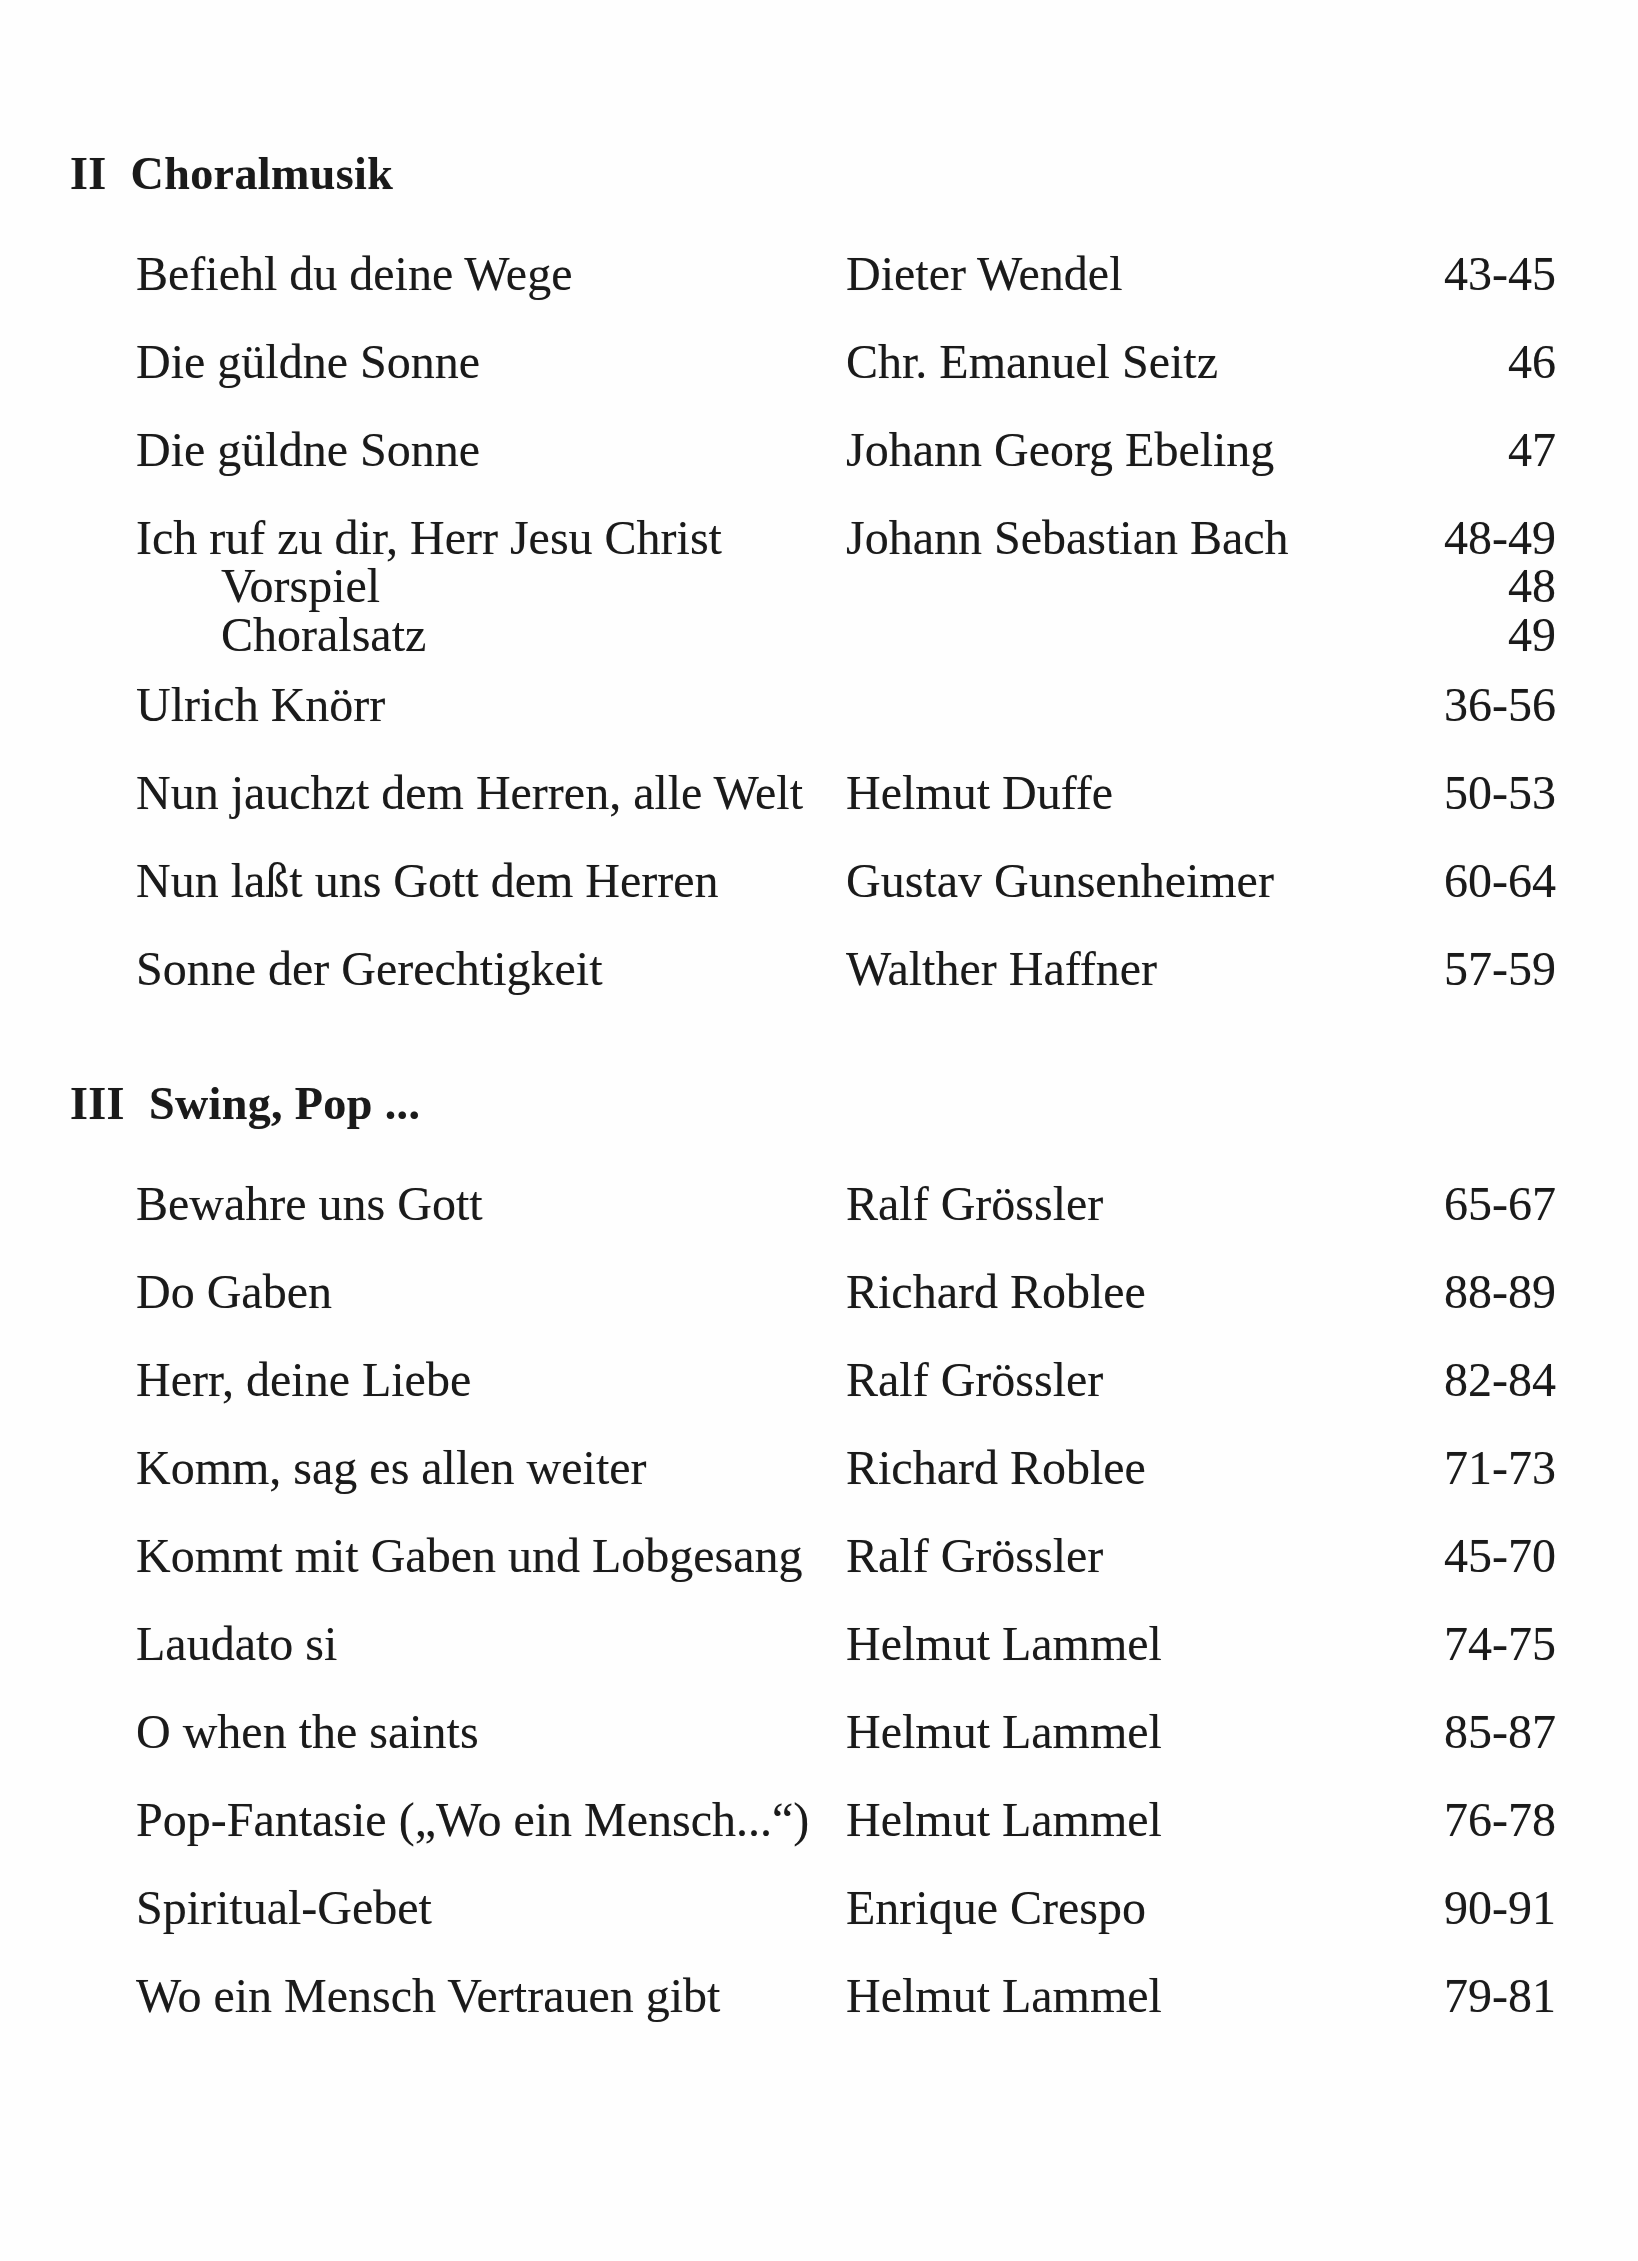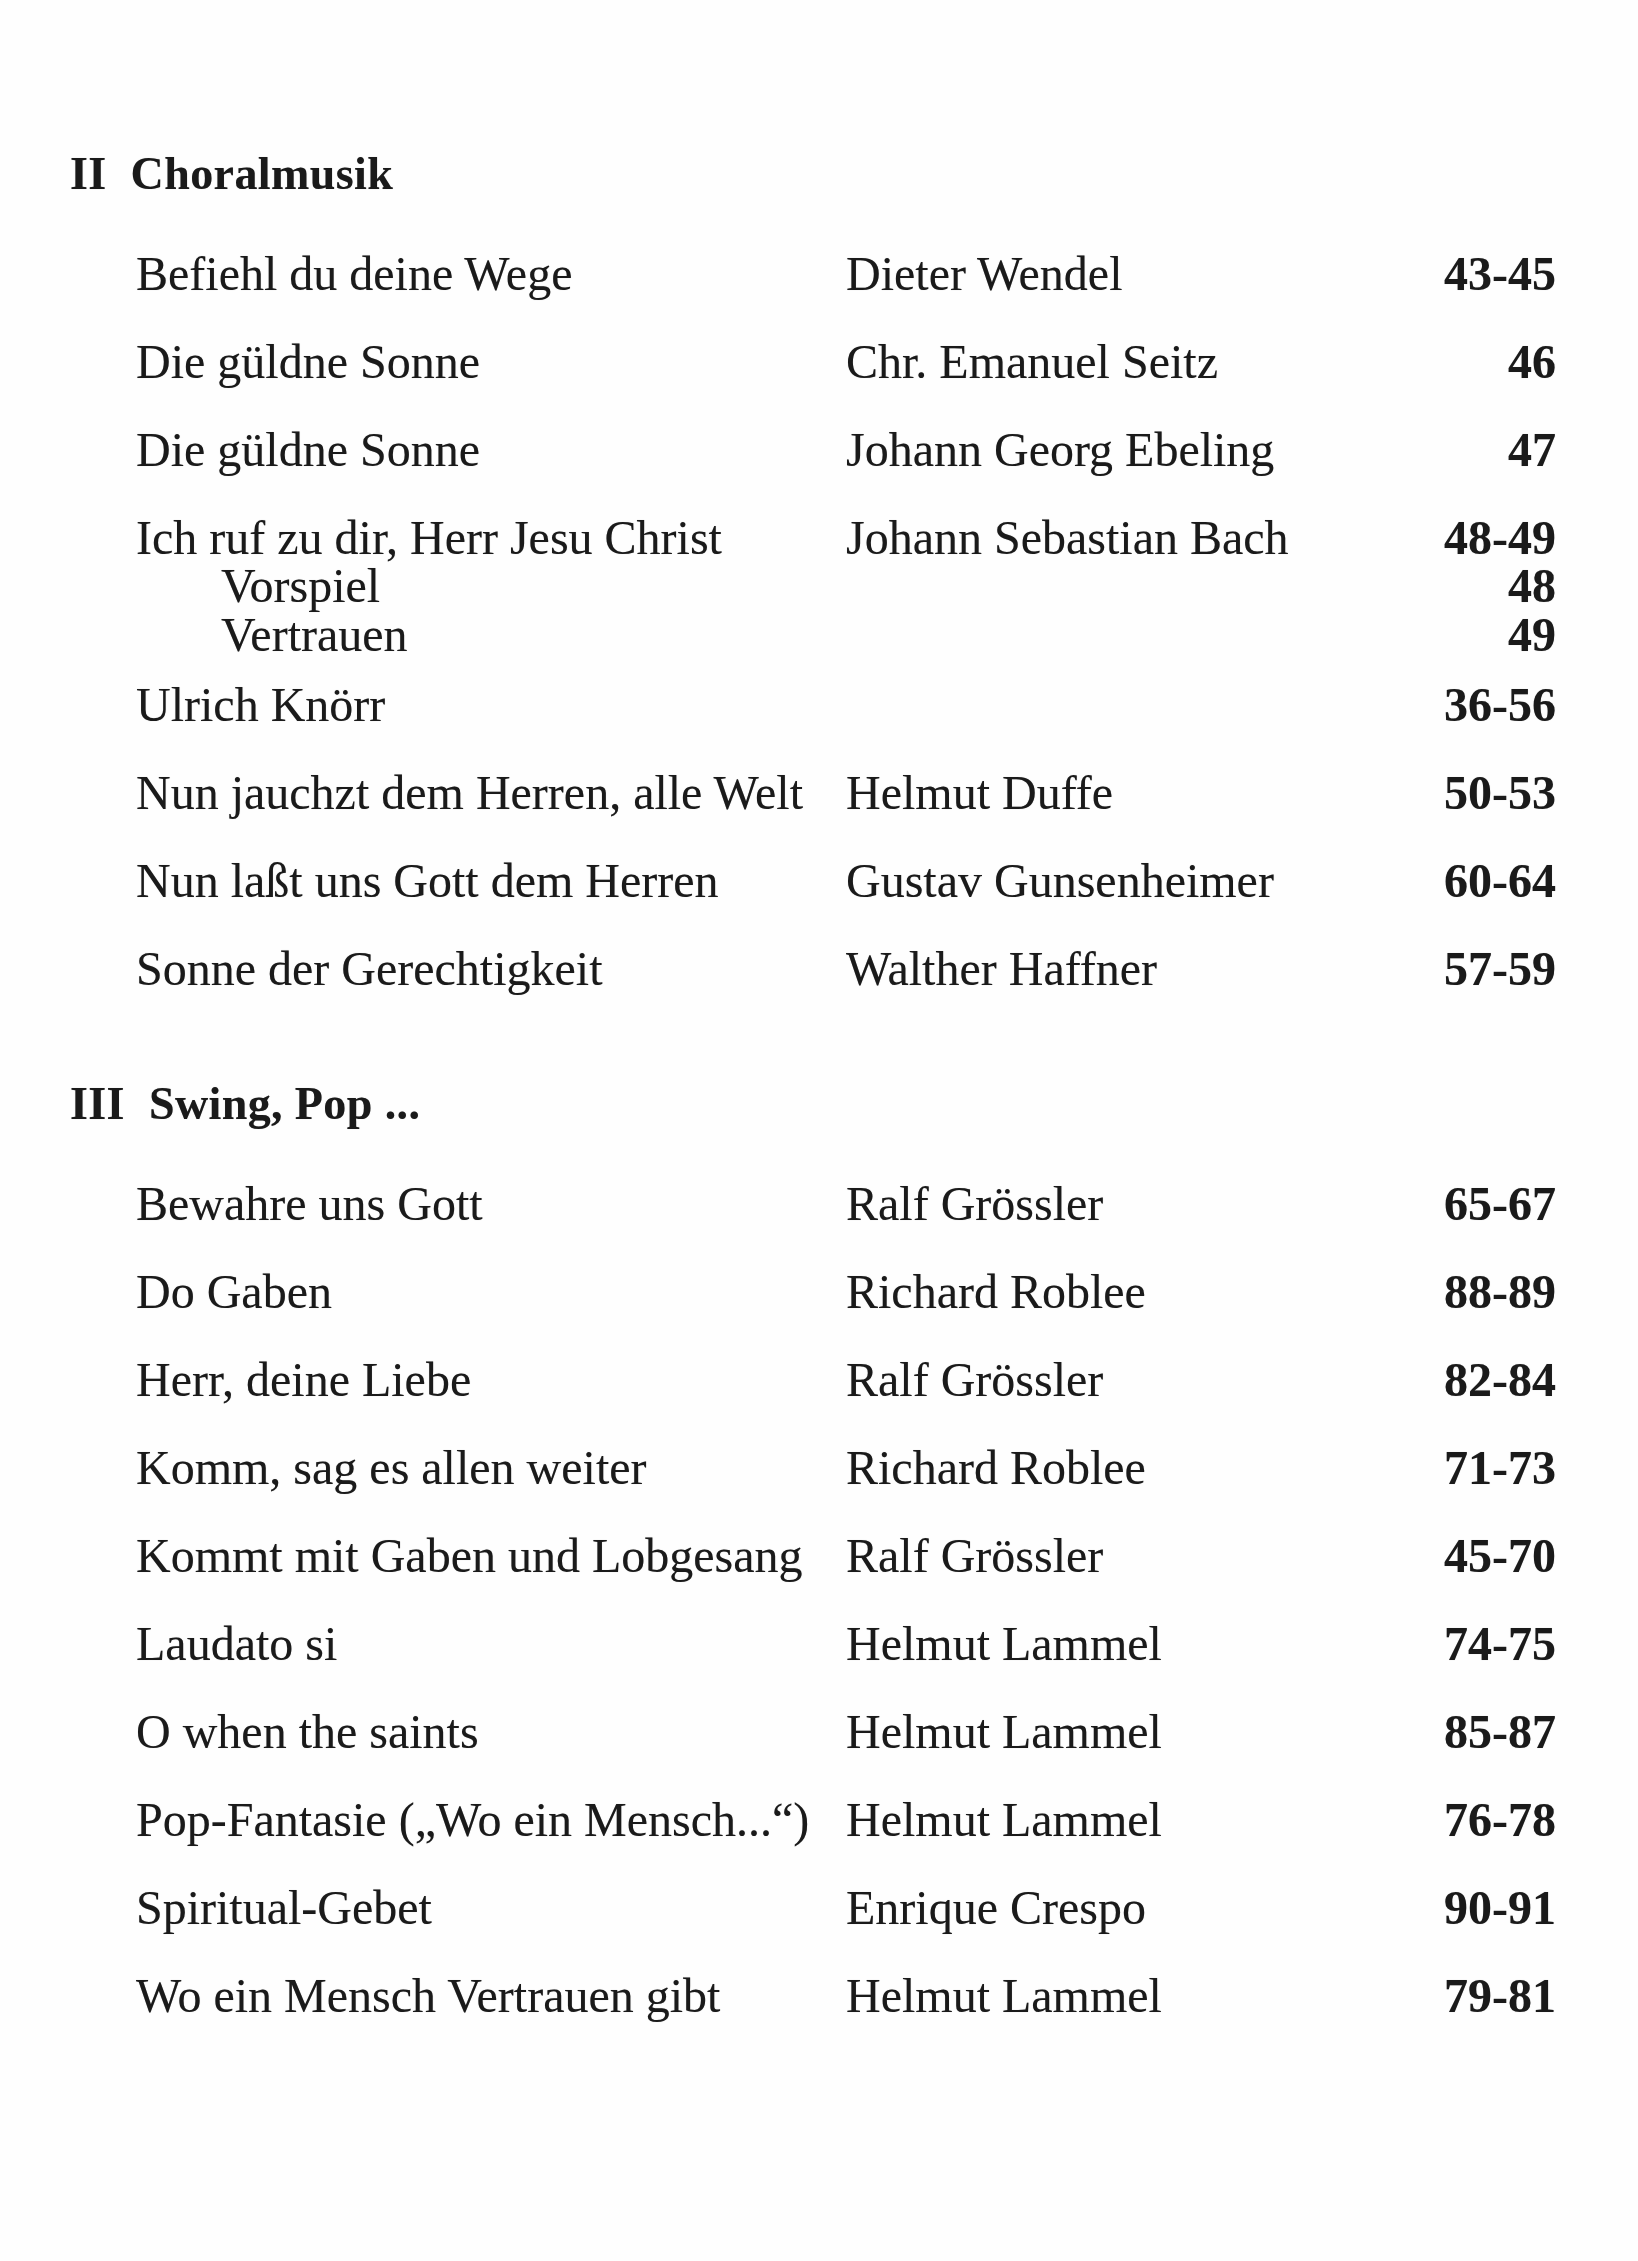--- a/index.html
+++ b/index.html
@@ -37,21 +37,21 @@
     font-size: 48px;
     line-height: 41px;
     margin-bottom: 47px;
   }
   .toc-row.has-subs { margin-bottom: 7.4px; }
   .toc-row.sub-row { margin-bottom: 7.4px; }
   .toc-row.sub-row.last-sub { margin-bottom: 29px; }
   .col-title { flex: none; width: 710px; }
   .sub-row .col-title { padding-left: 85px; box-sizing: border-box; }
   .col-composer { flex: 1 1 auto; }
-  .col-pages { flex: none; min-width: 118px; text-align: right; white-space: nowrap; font-weight: bold; }
+  .col-pages { flex: none; min-width: 118px; text-align: right; white-space: nowrap; }
 </style>
 </head>
 <body>
 
 <div class="page">
   <div>
       <section class="section">
         <h2 class="section-heading">
           <span class="section-number">II</span>
           <span class="section-title">Choralmusik</span>
@@ -76,21 +76,21 @@
             <span class="col-title">Ich ruf zu dir, Herr Jesu Christ</span>
             <span class="col-composer">Johann Sebastian Bach</span>
             <span class="col-pages">48-49</span>
           </div>
           <div class="toc-row sub-row">
             <span class="col-title">Vorspiel</span>
             <span class="col-composer"></span>
             <span class="col-pages">48</span>
           </div>
           <div class="toc-row sub-row last-sub">
-            <span class="col-title">Vertrauen</span>
+            <span class="col-title">Choralsatz</span>
             <span class="col-composer"></span>
             <span class="col-pages">49</span>
           </div>
           <div class="toc-row">
             <span class="col-composer">Ulrich Knörr</span>
             <span class="col-pages">36-56</span>
           </div>
           <div class="toc-row">
             <span class="col-title">Nun jauchzt dem Herren, alle Welt</span>
             <span class="col-composer">Helmut Duffe</span>

